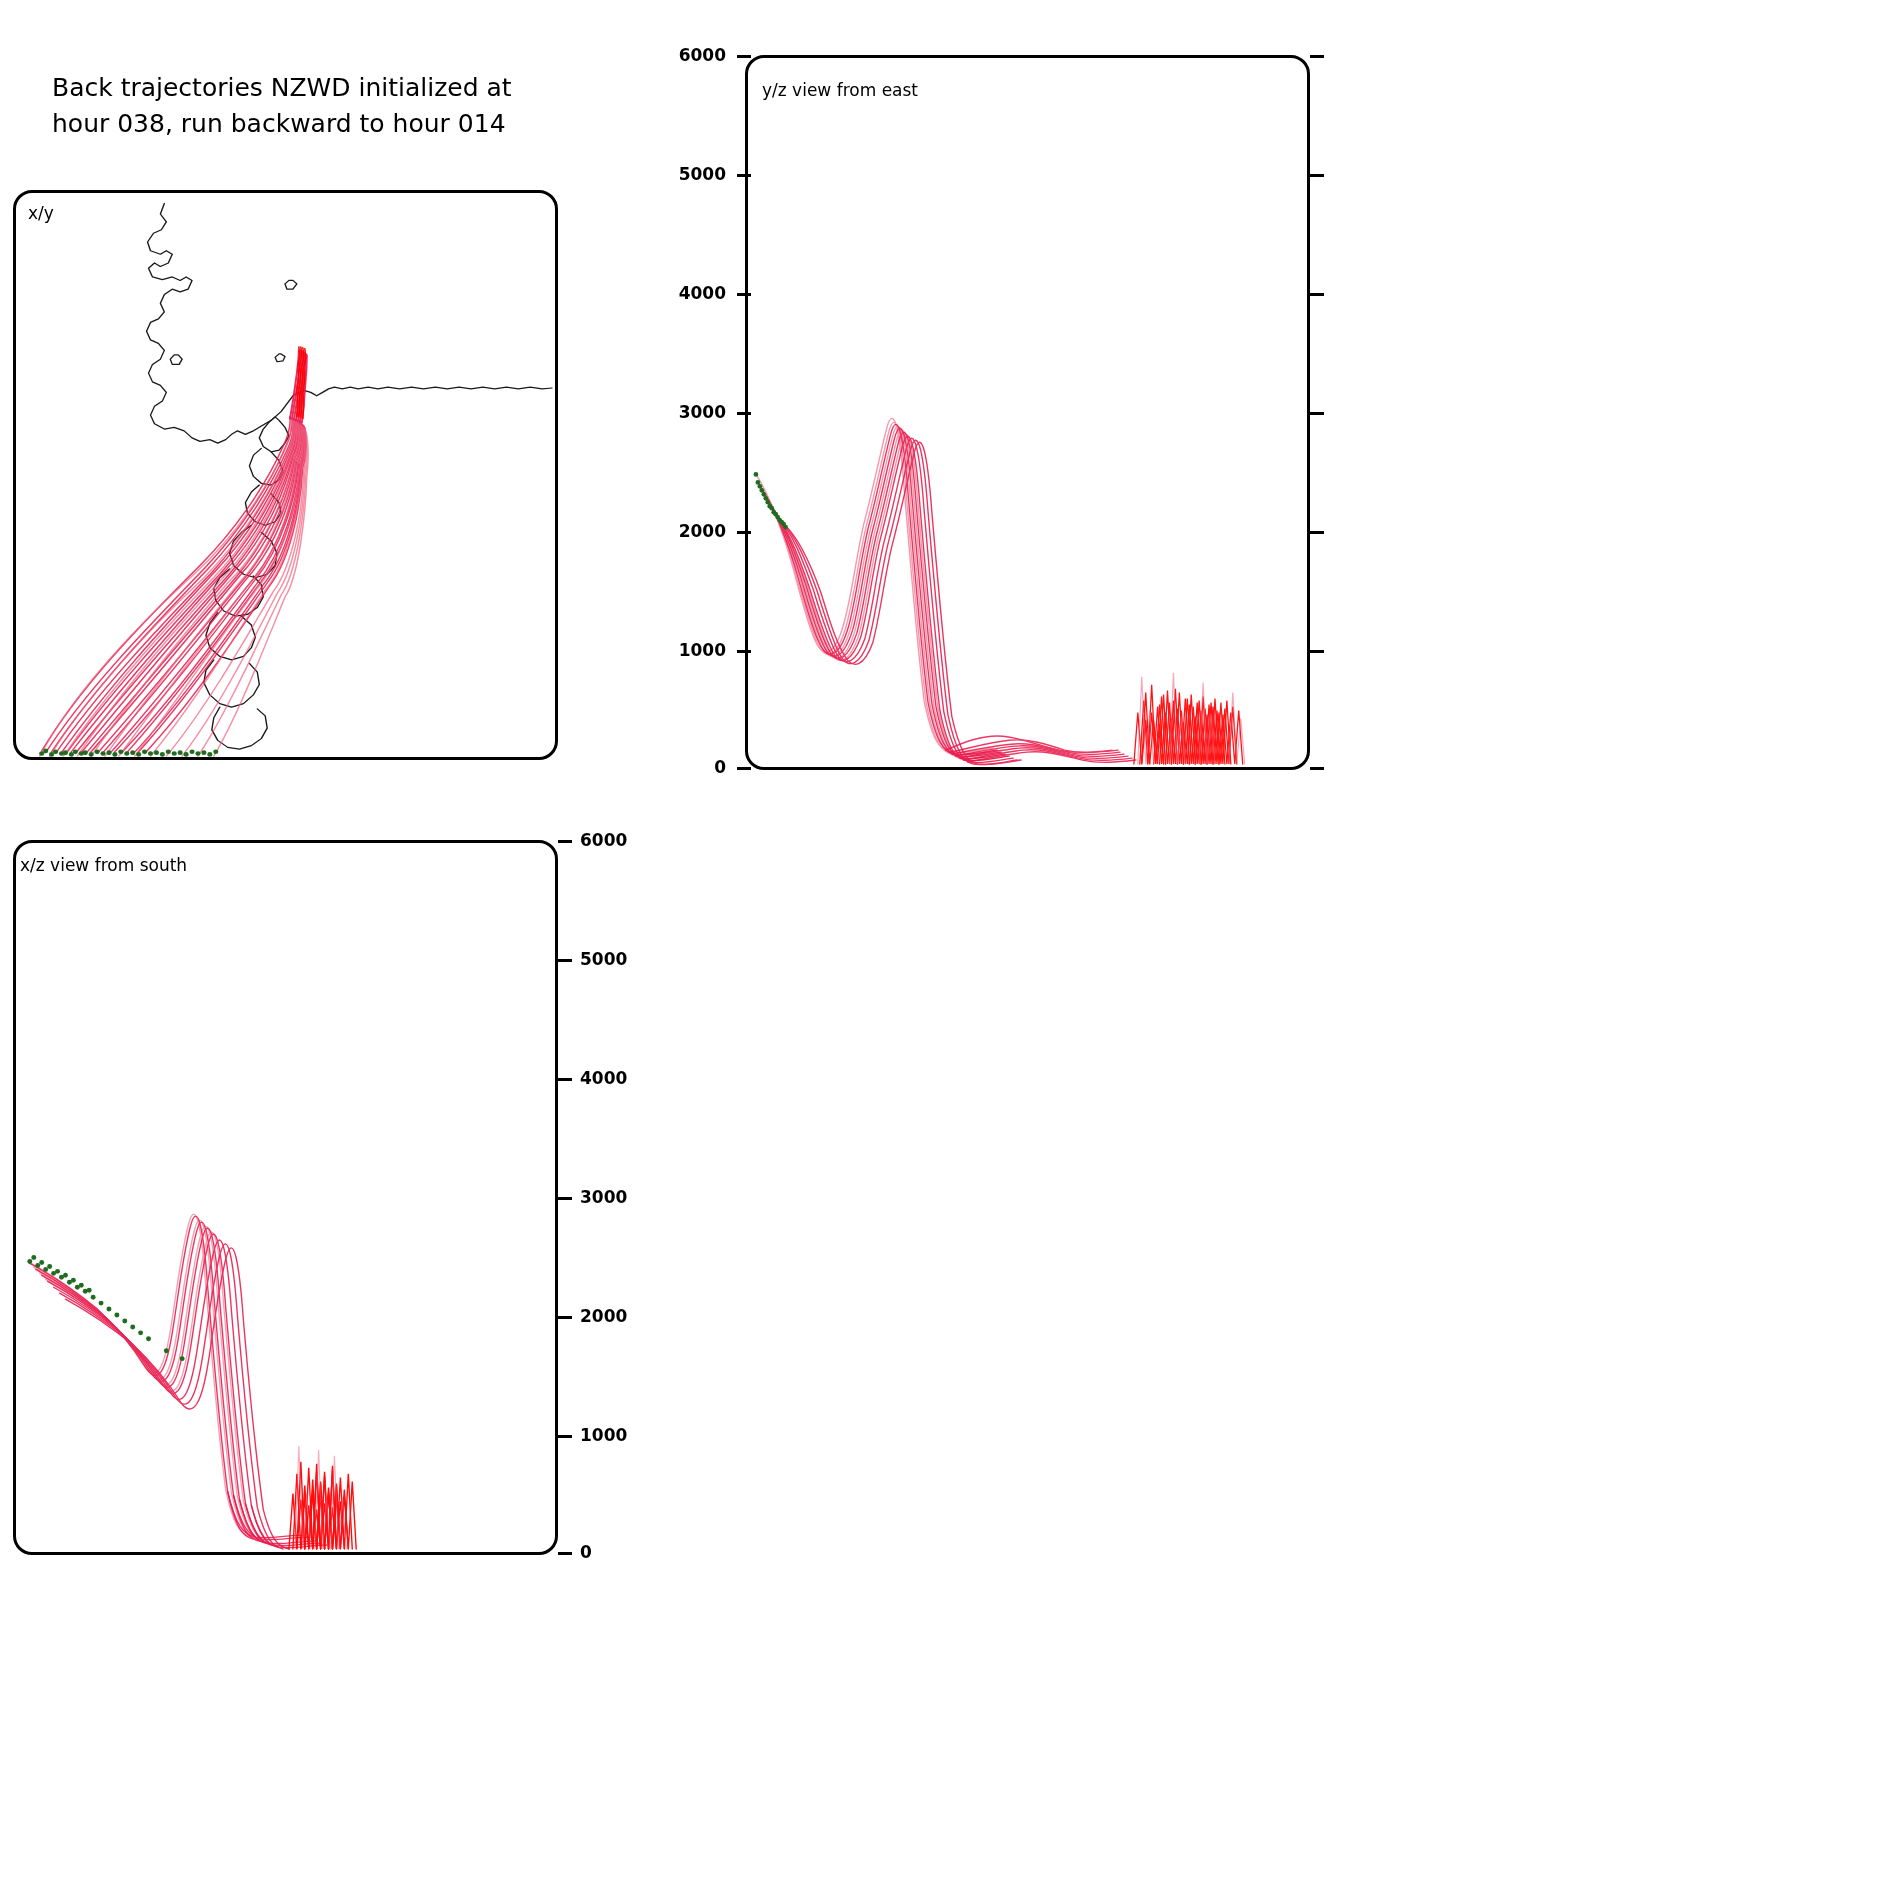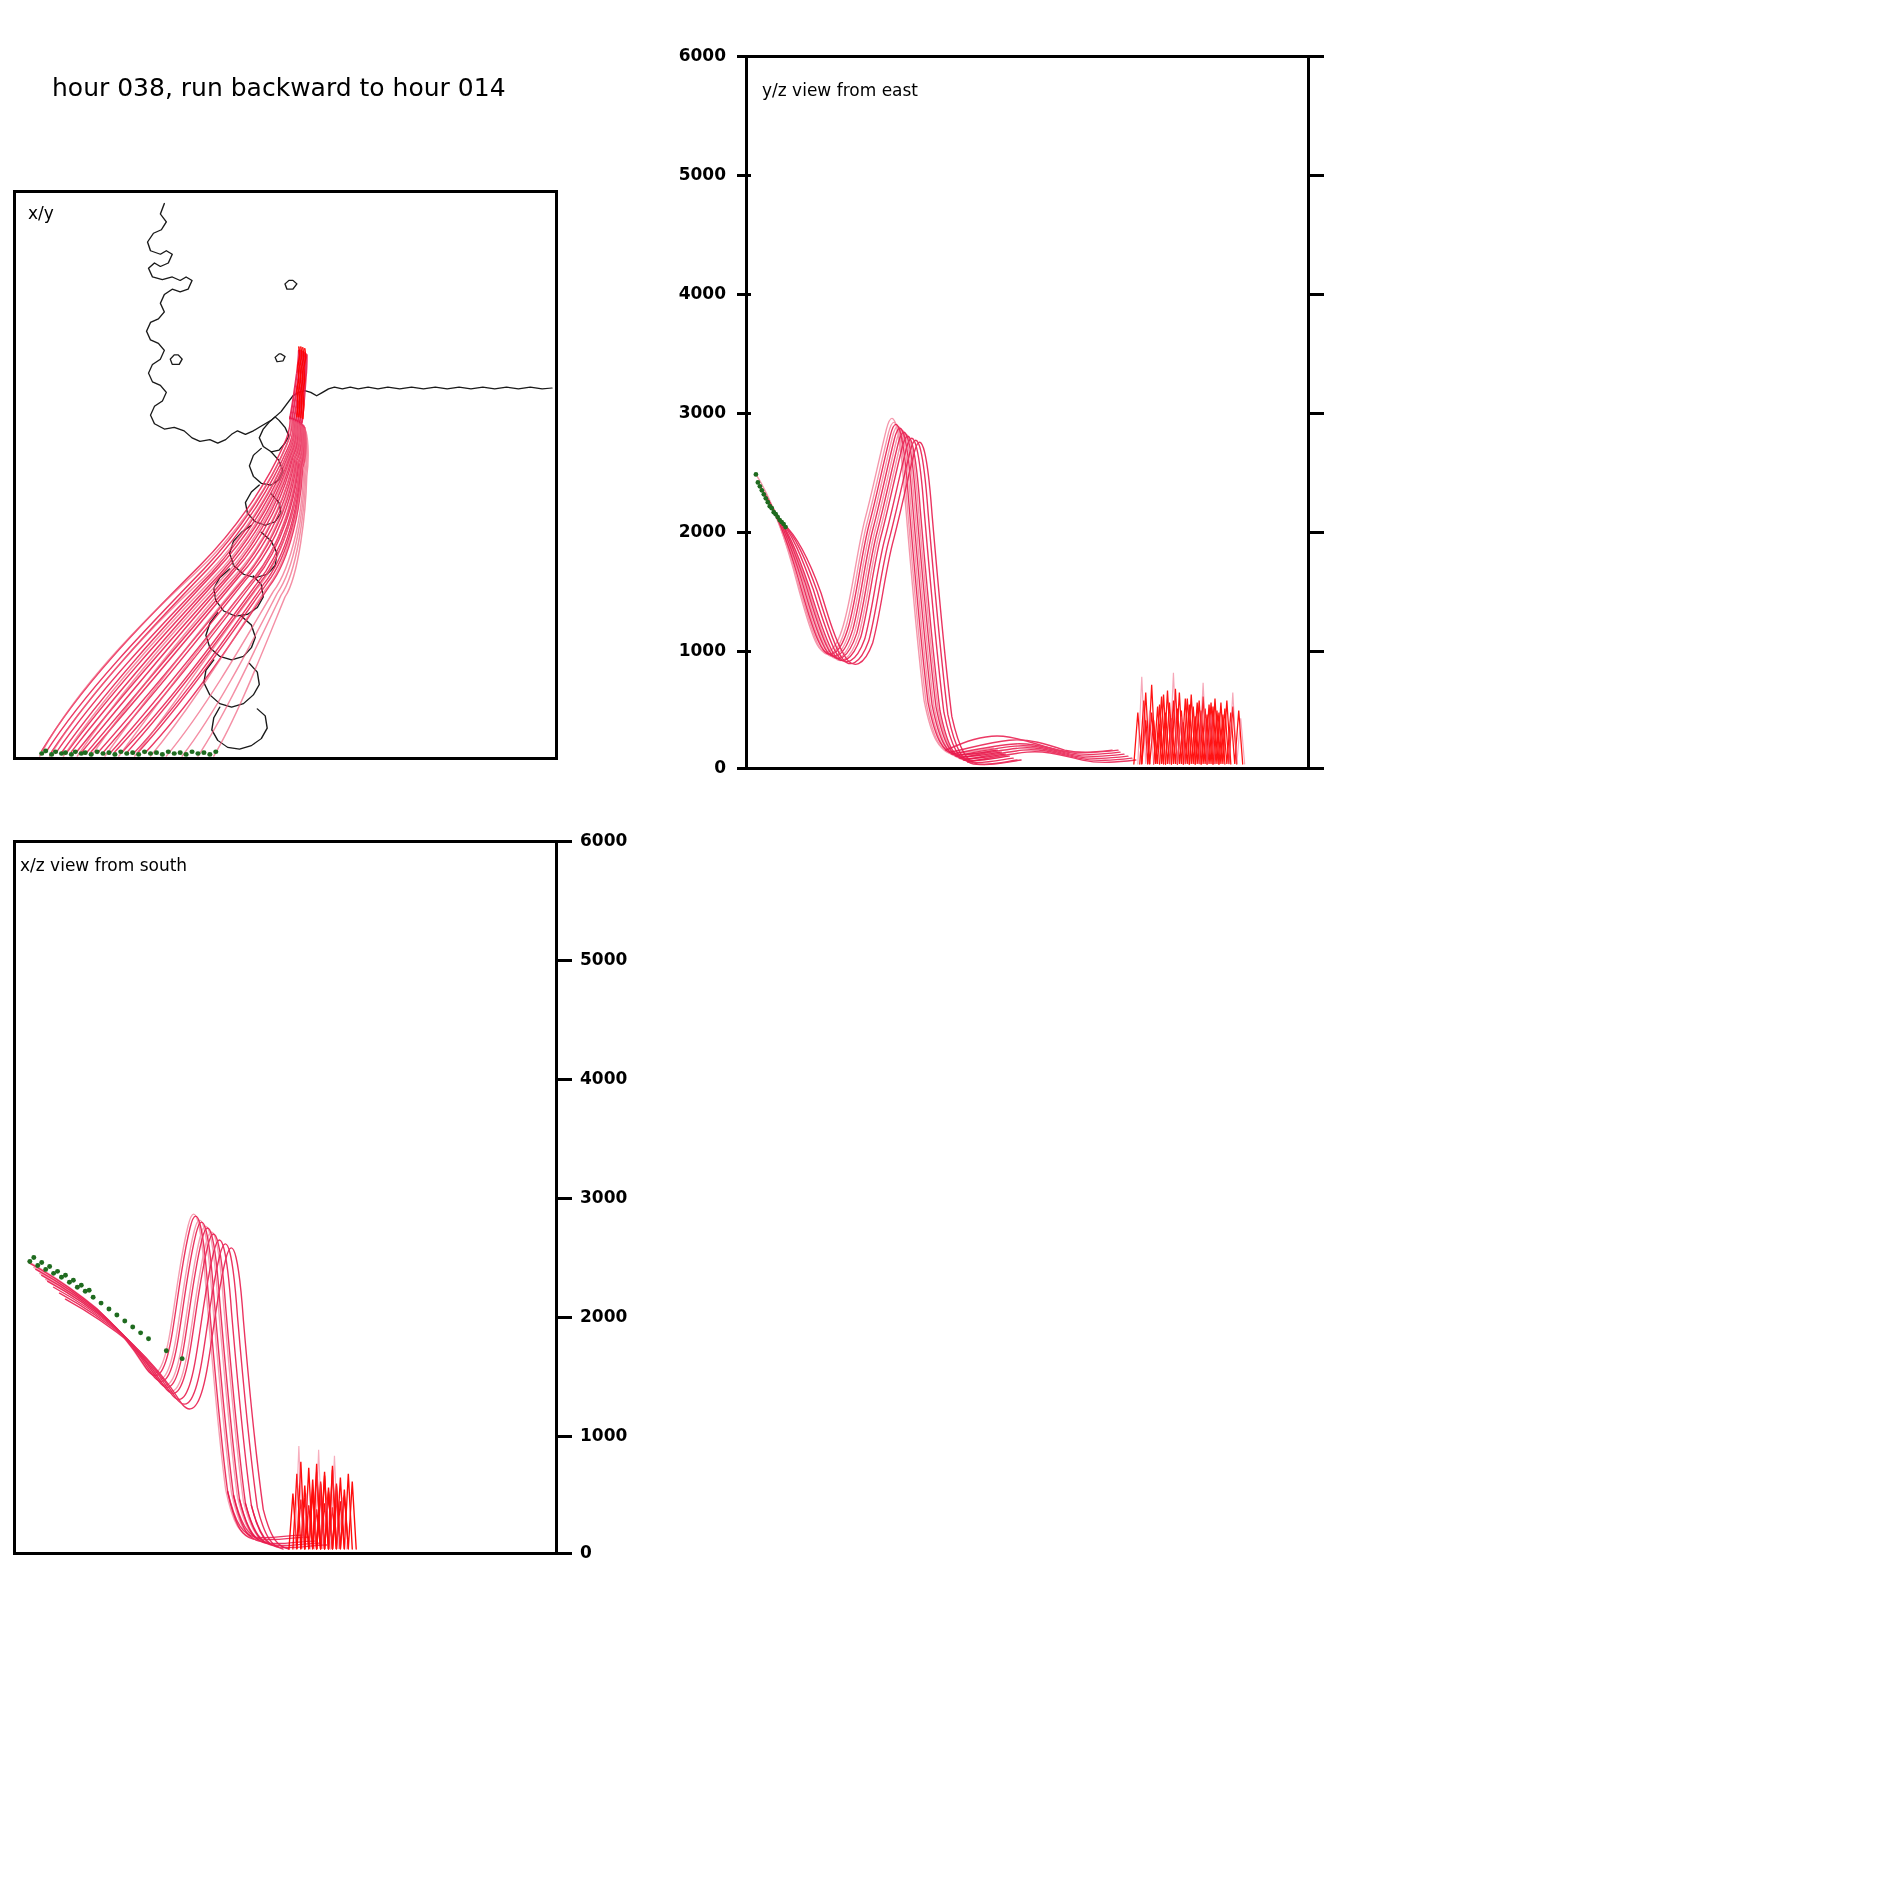--- a/index.html
+++ b/index.html
@@ -9,21 +9,21 @@
   #stage{position:absolute;left:0;top:0;width:1900px;height:1900px;overflow:hidden;}
 
   
   .title-main{position:absolute;left:34px;top:22px;font-size:30px;line-height:34px;
               white-space:nowrap;letter-spacing:.1px;}
   .subtitle{position:absolute;left:52px;top:70px;font-size:25px;line-height:36px;
             white-space:nowrap;}
   .subtitle .l2{display:block;}
 
   
-  .panel{position:absolute;background:#fff;box-sizing:border-box;}
+  .panel{position:absolute;background:#fff;box-sizing:border-box;border-radius:19px;}
   .panel-border{border:3px solid #000;}
   .panel-label{position:absolute;font-size:17px;line-height:20px;white-space:nowrap;}
 
   
   #panel-xy{left:13px;top:190px;width:545px;height:570px;}
   #panel-xy .panel-label{left:12px;top:10px;}
 
   
   #panel-yz{left:745px;top:55px;width:565px;height:715px;}
   #panel-yz .panel-label{left:14px;top:22px;}
@@ -54,20 +54,21 @@
   #axis-xz .tick{left:0;width:14px;}
   #axis-xz .ticklbl{left:22px;text-align:left;}
 </style>
 </head>
 <body>
 
 <div id="stage">
 
 
   <div class="subtitle">
+    <span class="l2">Back trajectories NZWD initialized at</span>
     <span class="l2">hour 038, run backward to hour 014</span>
   </div>
 
   <div class="panel panel-border" id="panel-xy">
     <svg class="plotsvg" viewBox="0 0 545 645" preserveAspectRatio="none">
 
       <g fill="none" stroke="#1a1a1a" stroke-width="1.4" stroke-linejoin="round" stroke-linecap="round">
         <path d="M150,12 L146,24 L152,33 L147,42 L139,46 L133,56 L136,66 L146,70 L152,66
                  L158,70 L154,80 L146,84 L140,80 L134,86 L138,96 L148,99 L158,96 L166,100
                  L172,96 L178,100 L174,110 L166,113 L158,110 L150,116 L146,126 L150,136

